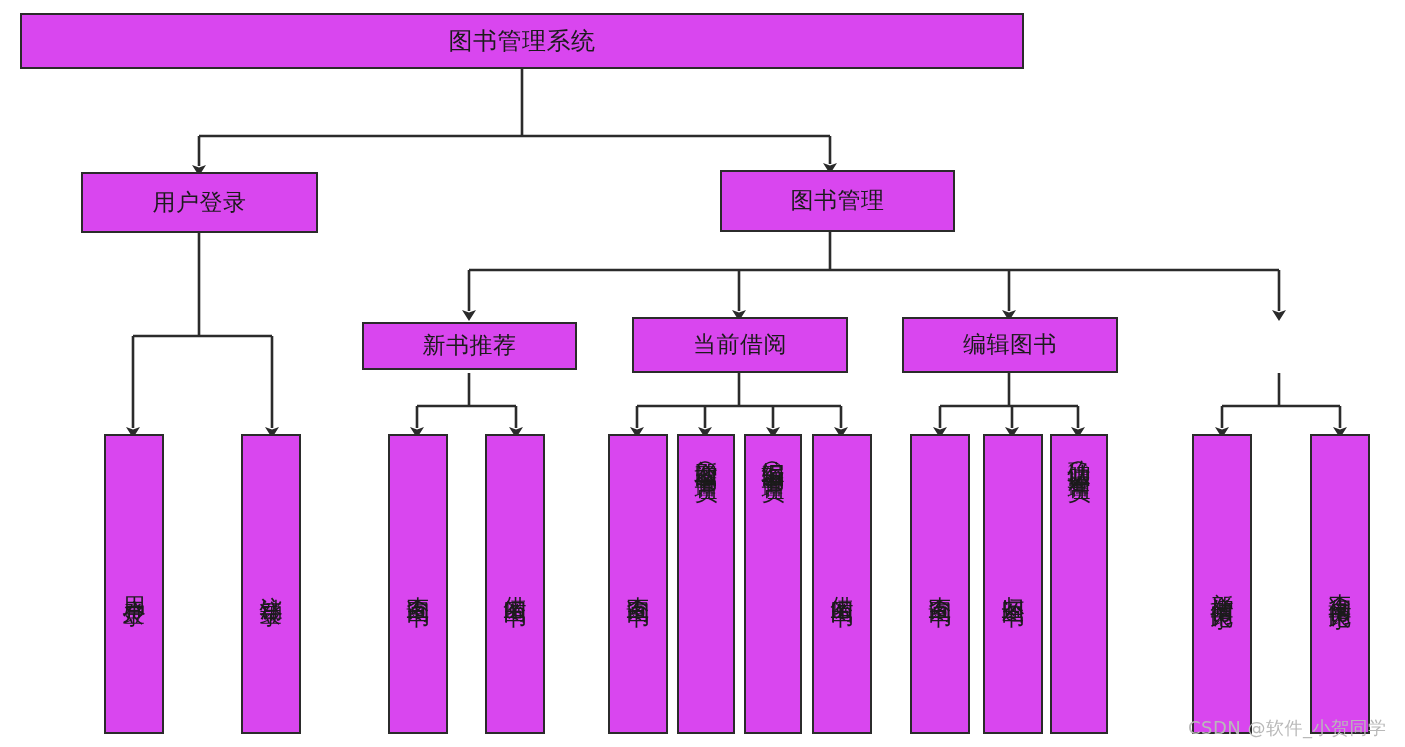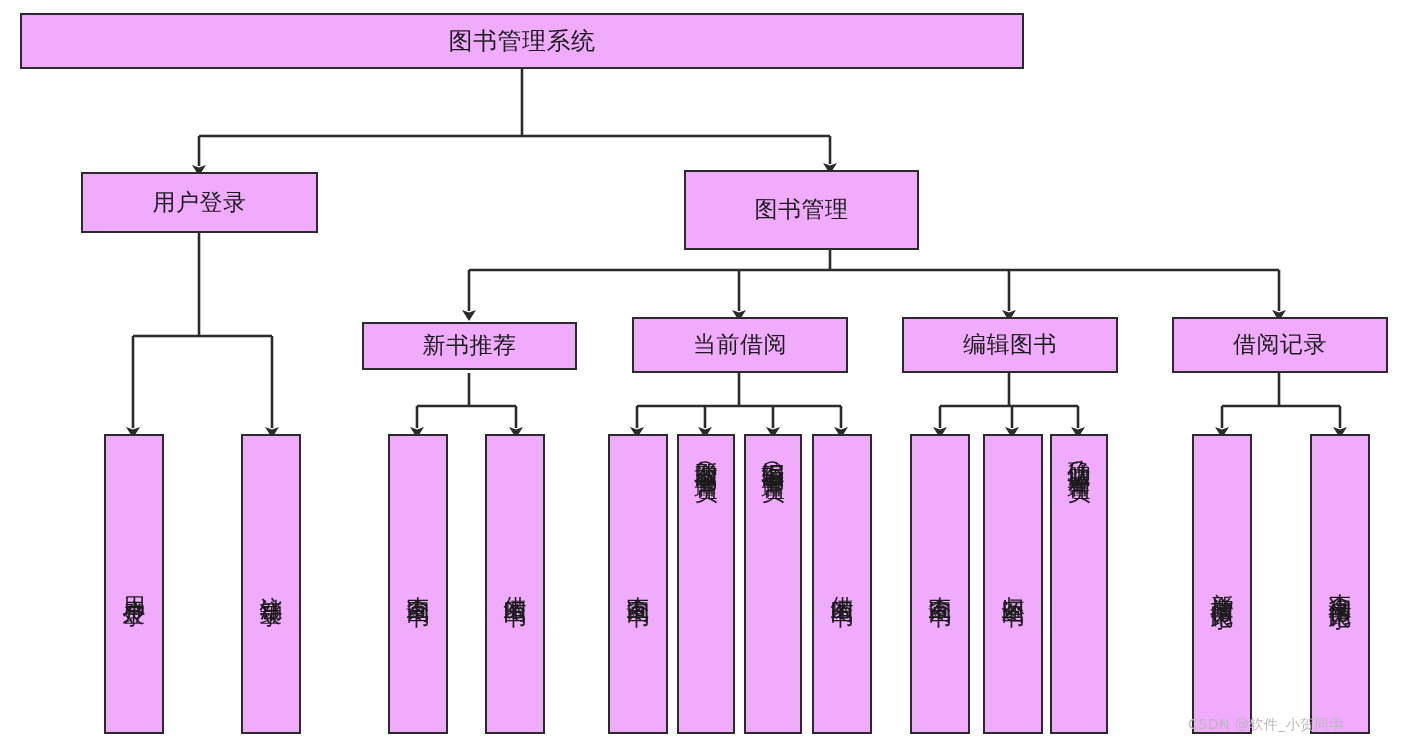--- a/index.html
+++ b/index.html
@@ -23,21 +23,21 @@
     left: 0;
     top: 0;
     width: 1405px;
     height: 747px;
     pointer-events: none;
   }
   .node {
     position: absolute;
     box-sizing: border-box;
     border: 2.5px solid #2b2b2b;
-    background: #f0abfc;
+    background: #d946ef;
     display: flex;
     align-items: center;
     justify-content: center;
     z-index: 2;
   }
   .node-label {
     color: #1b1b1b;
     line-height: 1.18;
     text-align: center;
     white-space: pre;
@@ -62,21 +62,21 @@
     line-height: 1;
   }
   .node.vertical.centered {
     align-items: center;
     padding-top: 0;
   }
   .watermark {
     position: absolute;
     left: 1188px;
     top: 716px;
-    font-size: 14px;
+    font-size: 18px;
     color: #b9b9b9;
     letter-spacing: 0.5px;
     white-space: nowrap;
     z-index: 5;
   }
 </style>
 </head>
 <body>
 
 <div id="canvas">
@@ -131,35 +131,32 @@
     </g>
   </svg>
 
   <div class="node root horizontal" style="left:20px; top:13px; width:1004px; height:56px;">
     <span class="node-label">图书管理系统</span>
   </div>
 
   <div class="node horizontal" style="left:81px; top:172px; width:237px; height:61px;">
     <span class="node-label">用户登录</span>
   </div>
-  <div class="node horizontal" style="left:684px; top:170px; width:235px; height:80px;">
+  <div class="node horizontal" style="left:720px; top:170px; width:235px; height:62px;">
     <span class="node-label">图书管理</span>
   </div>
 
   <div class="node horizontal" style="left:362px; top:322px; width:215px; height:48px;">
     <span class="node-label">新书推荐</span>
   </div>
   <div class="node horizontal" style="left:632px; top:317px; width:216px; height:56px;">
     <span class="node-label">当前借阅</span>
   </div>
   <div class="node horizontal" style="left:902px; top:317px; width:216px; height:56px;">
     <span class="node-label">编辑图书</span>
-  </div>
-  <div class="node horizontal" style="left:1172px; top:317px; width:216px; height:56px;">
-    <span class="node-label">借阅记录</span>
   </div>
 
   <div class="node vertical centered" style="left:104px; top:434px; width:60px; height:300px;">
     <span class="node-label">用户登录</span>
   </div>
   <div class="node vertical centered" style="left:241px; top:434px; width:60px; height:300px;">
     <span class="node-label">注销登录</span>
   </div>
   <div class="node vertical centered" style="left:388px; top:434px; width:60px; height:300px;">
     <span class="node-label">查询图书</span>

